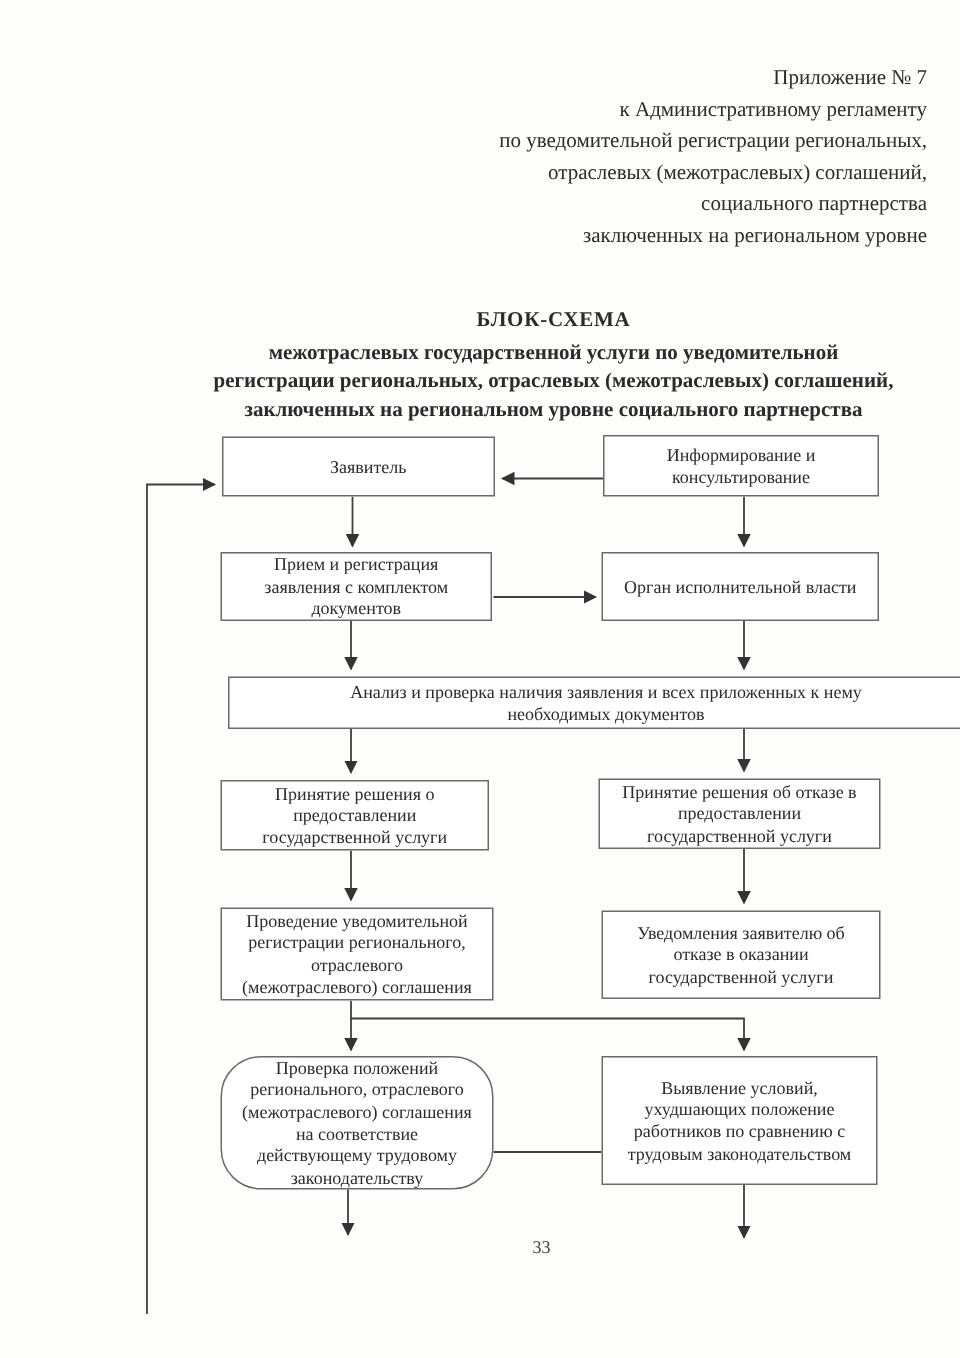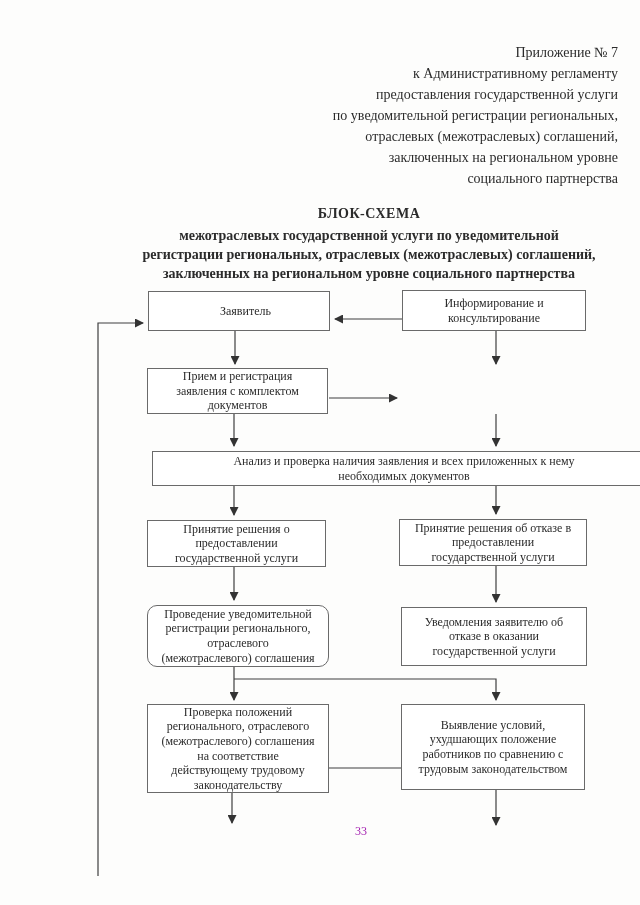--- a/index.html
+++ b/index.html
@@ -67,47 +67,46 @@
     white-space:pre-line;
     color:var(--ink);
   }
   .n-applicant      {left:129px; top:291px; width:182px; height:40px;padding-left:17px;}
   .n-informing      {left:383px; top:290px; width:184px; height:41px;}
   .n-reception      {left:128px; top:368px; width:181px; height:46px;}
   .n-authority      {left:382px; top:368px; width:185px; height:46px;}
   .n-analysis       {left:133px; top:451px; width:504px; height:35px; padding:1px 16px;}
   .n-approve        {left:128px; top:520px; width:179px; height:47px;}
   .n-refuse         {left:380px; top:519px; width:188px; height:47px;}
-  .n-registration   {left:128px; top:605px; width:182px; height:62px;border-radius:10px;}
+  .n-registration   {left:128px; top:605px; width:182px; height:62px;}
   .n-refusal-notice {left:382px; top:607px; width:186px; height:59px;}
-  .n-compliance     {left:128px; top:704px; width:182px; height:89px;}
+  .n-compliance     {left:128px; top:704px; width:182px; height:89px;border-radius:27px;}
   .n-conditions     {left:382px; top:704px; width:184px; height:86px;}
   .page-number{
     position:absolute;
     top:824px;
     left:322px;
     width:40px;
     text-align:center;
     font-size:12px;
-    color:#a21caf;
+    color:#404040;
   }
 </style>
 </head>
 <body>
 
 <div class="page">
 
   <div class="appendix-header">
     <div>Приложение № 7</div>
     <div>к Административному регламенту</div>
-    <div>предоставления государственной услуги</div>
     <div>по уведомительной регистрации региональных,</div>
     <div>отраслевых (межотраслевых) соглашений,</div>
+    <div>социального партнерства</div>
     <div>заключенных на региональном уровне</div>
-    <div>социального партнерства</div>
   </div>
 
   <div class="title-block">
     <div class="main-title">БЛОК-СХЕМА</div>
     <div>межотраслевых государственной услуги по уведомительной</div>
     <div>регистрации региональных, отраслевых (межотраслевых) соглашений,</div>
     <div>заключенных на региональном уровне социального партнерства</div>
   </div>
 
   <svg class="connectors" viewBox="0 0 640 905" xmlns="http://www.w3.org/2000/svg">
@@ -135,20 +134,21 @@
       <path d="M477,790 L477,825" marker-end="url(#ah)"></path>
     </g>
   </svg>
 
   <div class="node n-applicant">Заявитель</div>
   <div class="node n-informing">Информирование и
 консультирование</div>
   <div class="node n-reception">Прием и регистрация
 заявления с комплектом
 документов</div>
+  <div class="node n-authority">Орган исполнительной власти</div>
   <div class="node n-analysis">Анализ и проверка наличия заявления и всех приложенных к нему
 необходимых документов</div>
   <div class="node n-approve">Принятие решения о
 предоставлении
 государственной услуги</div>
   <div class="node n-refuse">Принятие решения об отказе в
 предоставлении
 государственной услуги</div>
   <div class="node n-registration">Проведение уведомительной
 регистрации регионального,

